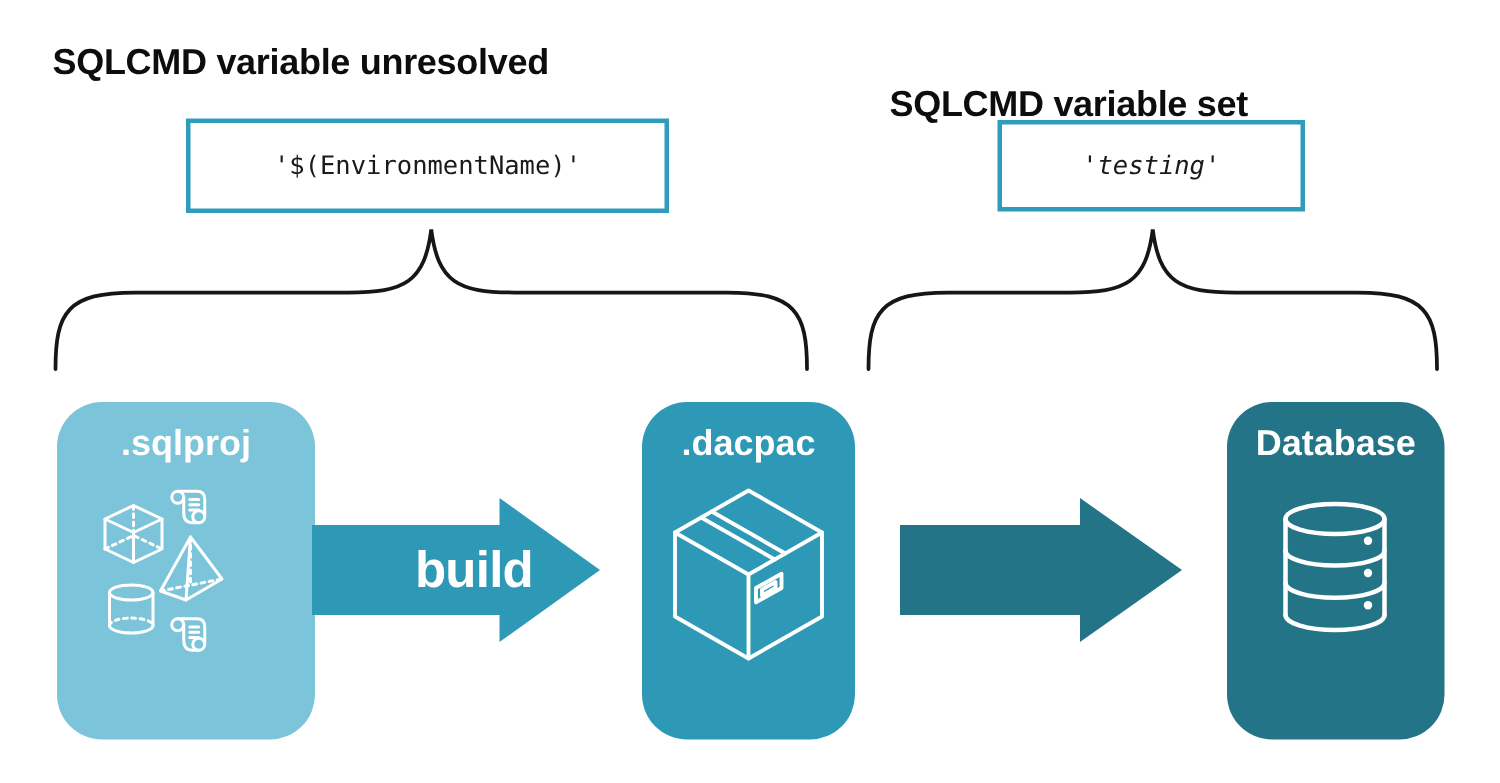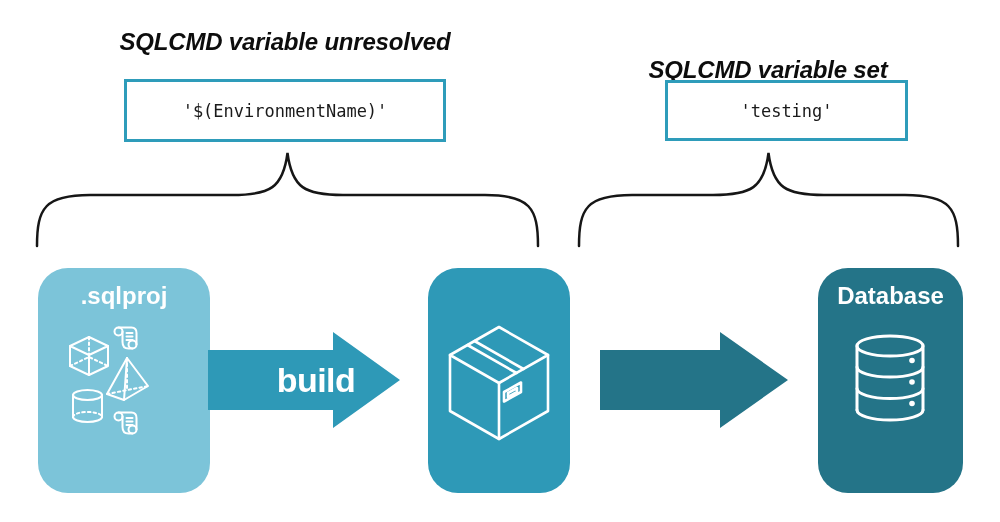--- a/index.html
+++ b/index.html
@@ -2,21 +2,21 @@
 <html><head>
 <meta charset="utf-8">
 <style>
   html,body{margin:0;padding:0;background:#ffffff;}
   #stage{
     position:relative;width:1000px;height:522px;background:#ffffff;overflow:hidden;
     font-family:"Liberation Sans",sans-serif;
   }
   .abs{position:absolute;}
   .heading{
-    font-size:24px;font-weight:700;color:#0d0d0d;text-align:center;letter-spacing:-0.2px;font-style:italic;
+    font-size:24px;font-weight:700;color:#0d0d0d;text-align:left;letter-spacing:-0.2px;
   }
   .code-box{
     box-sizing:border-box;background:#ffffff;border:3px solid #2e9cba;
     display:flex;align-items:center;justify-content:center;
     font-family:"DejaVu Sans Mono","Liberation Mono",monospace;
     font-size:17px;color:#1a1a1a;white-space:nowrap;
   }
   .card{
     box-sizing:border-box;border-radius:30px;
   }
@@ -35,21 +35,21 @@
 <body>
 
 <div id="stage">
 
   <div class="abs heading" style="left:35px;top:28px;width:500px;">SQLCMD variable unresolved</div>
   <div class="abs heading" style="left:593px;top:28px;width:350px;margin-top:28px;">SQLCMD variable set</div>
 
   <div class="abs code-box" style="left:124px;top:79px;width:322px;height:63px;">
     <span>'$(EnvironmentName)'</span>
   </div>
-  <div class="abs code-box" style="left:665px;top:80px;width:243px;height:61px;">
+  <div class="abs code-box" style="left:665px;top:80px;width:205px;height:61px;font-style:italic;">
     <span>'testing'</span>
   </div>
 
   <svg class="abs" style="left:35px;top:148px;" width="505" height="102" viewBox="0 0 505 102">
     <path d="M2,98 C2,60 10,47 55,47 L197,47 C235,47 248,40 252.5,5 C257,40 270,47 308,47 L450,47 C495,47 503,60 503,98" fill="none" stroke="#161616" stroke-width="2.5" stroke-linecap="round"></path>
   </svg>
 
   <svg class="abs" style="left:577px;top:148px;" width="383" height="102" viewBox="0 0 383 102">
     <path d="M2,98 C2,60 10,47 55,47 L136,47 C174,47 187,40 191.5,5 C196,40 209,47 247,47 L328,47 C373,47 381,60 381,98" fill="none" stroke="#161616" stroke-width="2.5" stroke-linecap="round"></path>
   </svg>
@@ -95,20 +95,21 @@
       </g>
     </svg>
   </div>
 
   <svg class="abs" style="left:208px;top:332px;" width="192" height="96" viewBox="0 0 192 96">
     <polygon points="0,18 125,18 125,0 192,48 125,96 125,78 0,78" fill="#2e99b7"></polygon>
   </svg>
   <div class="arrow-label" style="left:208px;top:332px;width:150px;">build</div>
 
   <div class="abs card" style="left:428px;top:268px;width:142px;height:225px;background:#2e99b7;">
+    <div class="card-label">.dacpac</div>
     <svg class="abs" style="left:19px;top:55px;" width="105" height="118" viewBox="0 0 105 118">
       <g class="wire" stroke-width="2.6">
         <path d="M52,4 L101,32 L52,60 L3,32 Z"></path>
         <path d="M3,32 L3,88 L52,116 L101,88 L101,32"></path>
         <path d="M52,60 L52,116"></path>
         <path d="M27.5,18 L76.5,46 M20.5,22 L69.5,50"></path>
         <path d="M57,69 L74,59.5 L74,69 L57,78.5 Z"></path>
         <path d="M61,70 L70,65 L70,69 L61,74 Z"></path>
       </g>
     </svg>

